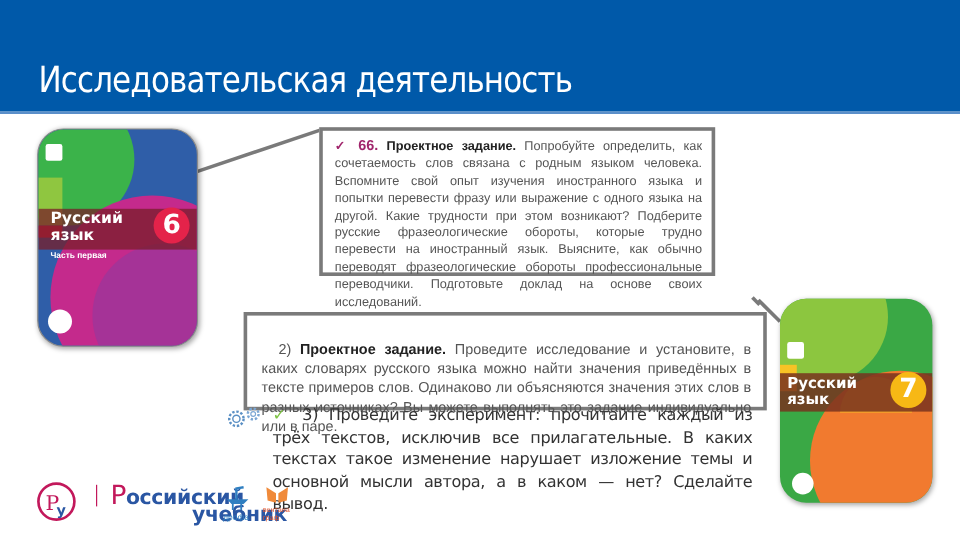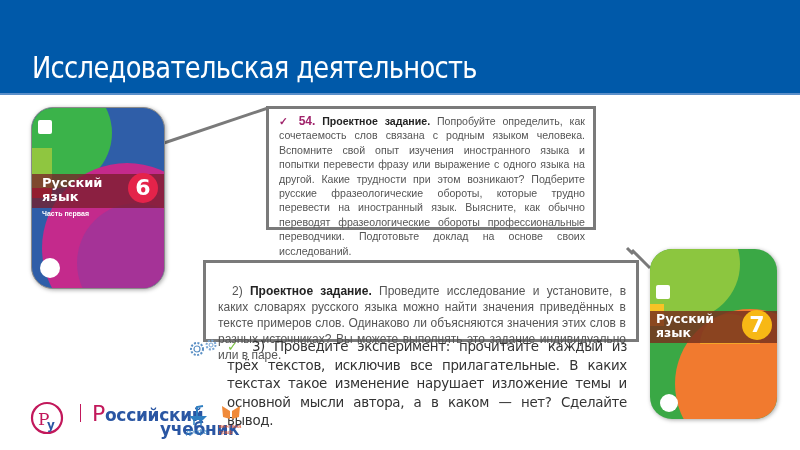--- a/index.html
+++ b/index.html
@@ -65,21 +65,21 @@
   <div style="position:absolute;left:6px;top:36px;width:14px;height:14px;background:#fff;border-radius:2px;"></div>
   <div class="bk-title" style="left:6px;top:64px;font-size:12.5px;">Русский</div>
   <div class="bk-title" style="left:6px;top:78px;font-size:12.5px;">язык</div>
   <div class="bk-grade" style="left:92px;top:61px;width:30px;height:30px;background:#f7b815;font-size:22px;line-height:30px;">7</div>
   <div style="position:absolute;left:10px;top:145px;width:18px;height:18px;border-radius:50%;background:#fff;"></div>
 </div>
 
 <div class="box box1">
   <div class="ptext">
     <span class="check">✓</span>
-    <span class="num66">54.</span>
+    <span class="num66">66.</span>
     <b>Проектное задание.</b><span> Попробуйте определить, как сочетаемость слов связана с родным языком человека. Вспомните свой опыт изучения иностранного языка и попытки перевести фразу или выражение с одного языка на другой. Какие трудности при этом возникают? Подберите русские фразеологические обороты, которые трудно перевести на иностранный язык. Выясните, как обычно переводят фразеологические обороты профессиональные переводчики. Подготовьте доклад на основе своих исследований.</span>
   </div>
 </div>
 
 <div class="box box2">
   <div class="ptext" style="font-size:12px;line-height:16px;text-indent:14px;">
     <span>2)</span>
     <b>Проектное задание.</b><span> Проведите исследование и установите, в каких словарях русского языка можно найти значения приведённых в тексте примеров слов. Одинаково ли объясняются значения этих слов в разных источниках? Вы можете выполнять это задание индивидуально или в паре.</span>
   </div>
 </div>

